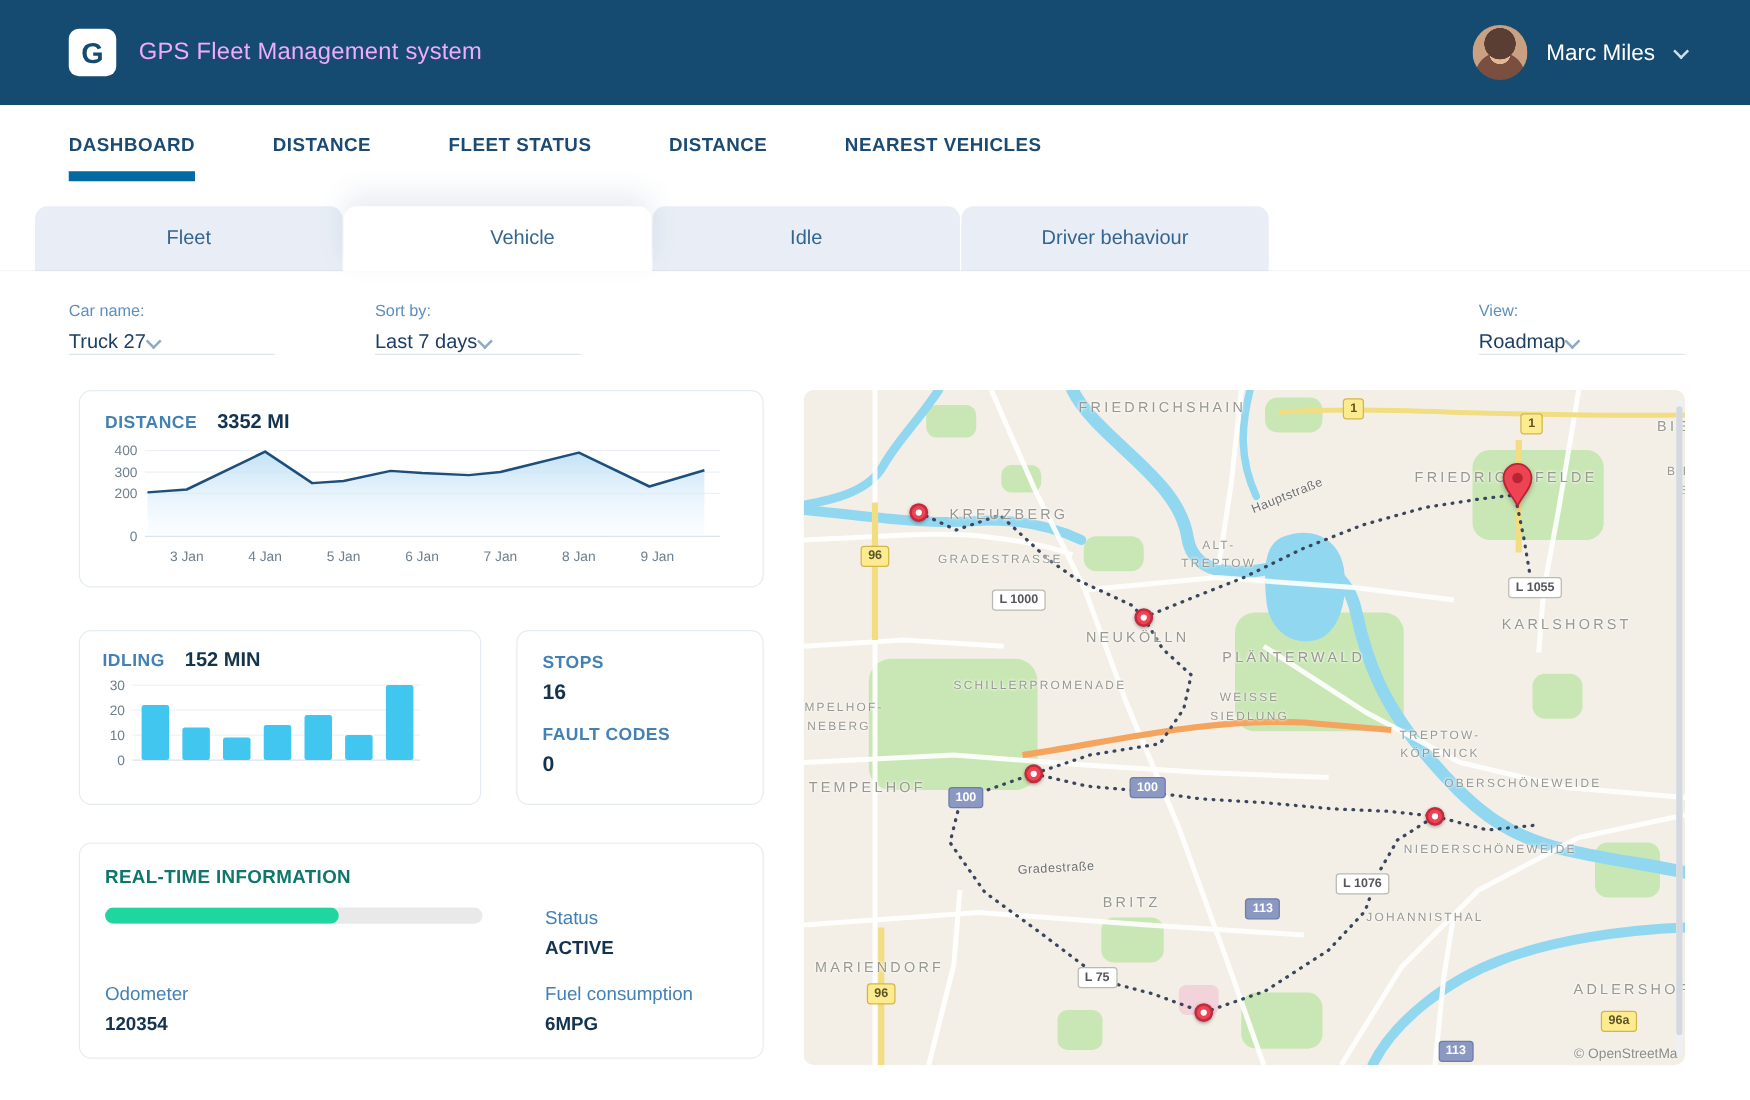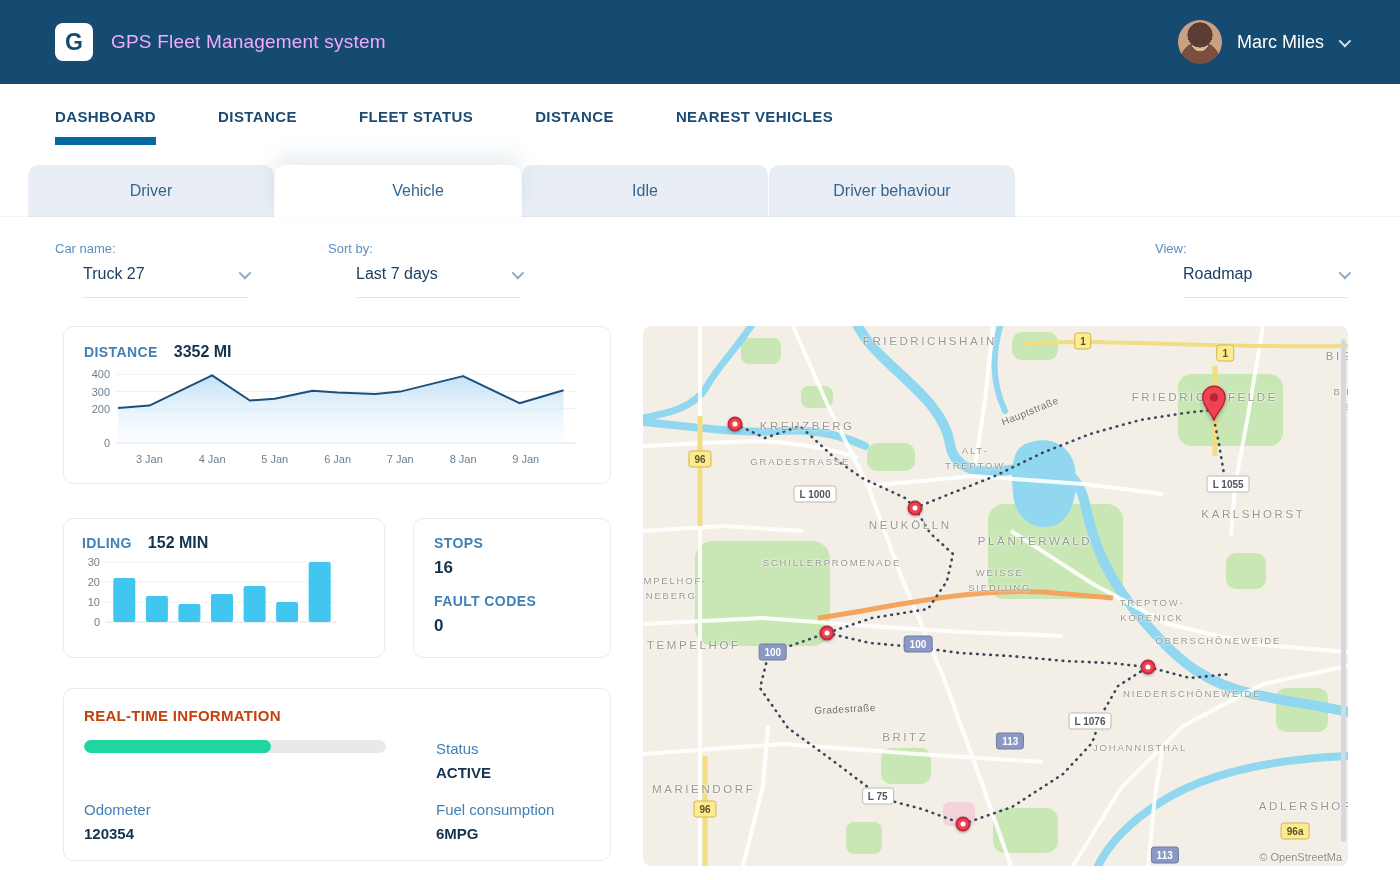--- a/index.html
+++ b/index.html
@@ -31,43 +31,43 @@
   .tabs { display:flex; padding:20px 0 0 28px; }
   .tab { width:246px; height:52px; display:flex; align-items:center; justify-content:center;
     font-size:16px; color:#33658f; background:#e9eef6; border-radius:10px 10px 0 0; margin-right:1px; cursor:pointer; }
   .tab.active { background:#fff; box-shadow:0 -10px 22px rgba(27,75,114,.10); position:relative; z-index:2; font-weight:500;padding-left:40px; }
 
   .panel { position:relative; background:#fff; box-shadow:0 -1px 0 rgba(27,75,114,.05); }
 
   
   .filters { display:flex; padding:24px 52px 0 55px; gap:80px; }
   .f-label { font-size:13px; color:#5b8fc0; margin-bottom:9px; }
-  .f-select { width:165px; display:flex; align-items:center; justify-content:space-between;
-    border-bottom:1px solid #dde6ef; padding-bottom:14px; font-size:16px; color:#1c3f63; cursor:pointer;margin-left:28px; }
+  .f-select { width:165px; display:flex; align-items:center; 
+    border-bottom:1px solid #dde6ef; padding-bottom:0; font-size:16px; color:#1c3f63; cursor:pointer; }
   .f-select .chev { border-color:#8fa9c4; }
   .view-group { margin-left:auto; }
 
   
   .content { display:flex; gap:32px; padding:28px 52px 20px 63px; }
   .left-col { width:548px; }
   .card { border:1px solid #e6ecf3; border-radius:10px; background:#fff; }
 
   .card-head { display:flex; align-items:baseline; gap:16px; }
   .card-title { font-size:14px; font-weight:700; letter-spacing:.4px; color:#4381b5; }
   .card-value { font-size:16px; font-weight:700; color:#14334f; }
 
   .distance-card { height:158px; padding:16px 20px 8px; margin-bottom:34px; }
   .row2 { display:flex; gap:28px; margin-bottom:30px; }
   .idling-card { width:322px; height:140px; padding:15px 18px 6px; }
   .stops-card  { width:198px; height:140px; padding:16px 20px; }
   .stops-label { font-size:14px; font-weight:700; letter-spacing:.4px; color:#4381b5; }
   .stops-value { font-size:17px; font-weight:700; color:#14334f; margin:7px 0 15px; }
 
   .realtime-card { height:173px; padding:18px 20px; }
-  .rt-title { font-size:15px; font-weight:700; letter-spacing:.3px; color:#c2410c; }
+  .rt-title { font-size:15px; font-weight:700; letter-spacing:.3px; color:#0f766e; }
   .rt-grid { display:grid; grid-template-columns:302px 1fr; column-gap:50px; row-gap:20px; margin-top:16px; }
   .rt-label { font-size:15px; color:#4381b5; }
   .rt-value { font-size:15px; font-weight:700; color:#14334f; margin-top:7px; }
   .fuel-row { display:flex; justify-content:space-between; align-items:baseline; margin-bottom:10px; }
   .fuel-pct { font-size:16px; font-weight:700; color:#14334f; }
   .progress { height:13px; border-radius:7px; background:#e9e9e9; overflow:hidden; }
   .progress-fill { height:100%; border-radius:7px; background:var(--c-green,#1fd6a0); }
 
   svg text.tick { font-size:11px; fill:#6d7f8d; font-family:"Liberation Sans",sans-serif; }
 
@@ -111,21 +111,21 @@
 
 <div class="nav">
   <div class="nav-item active">DASHBOARD</div>
   <div class="nav-item">DISTANCE</div>
   <div class="nav-item">FLEET STATUS</div>
   <div class="nav-item">DISTANCE</div>
   <div class="nav-item">NEAREST VEHICLES</div>
 </div>
 
 <div class="tabs">
-  <div class="tab">Driver</div>
+  <div class="tab">Fleet</div>
   <div class="tab active">Vehicle</div>
   <div class="tab">Idle</div>
   <div class="tab">Driver behaviour</div>
 </div>
 
 <div class="panel">
 
   <div class="filters">
     <div>
       <div class="f-label">Car name:</div>

